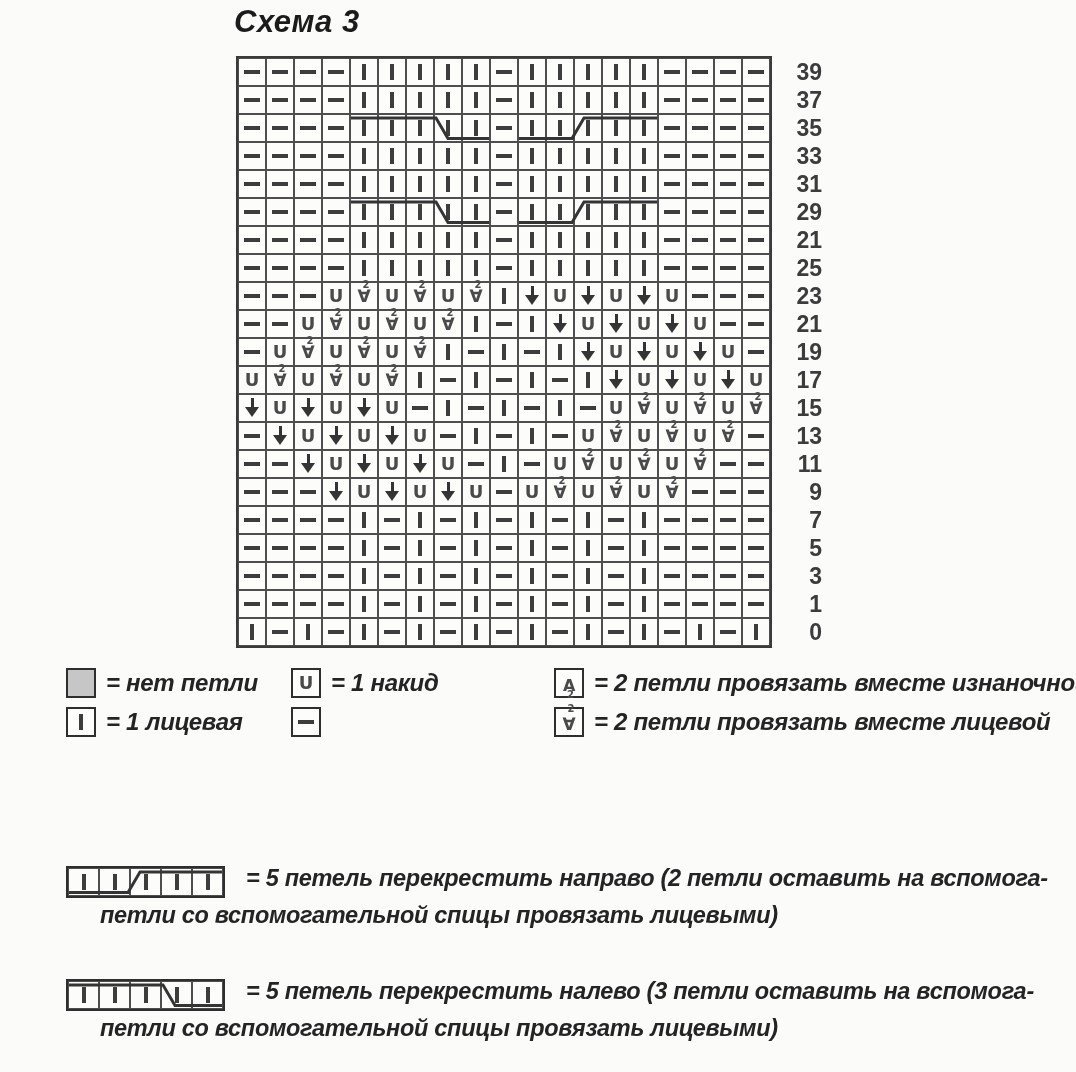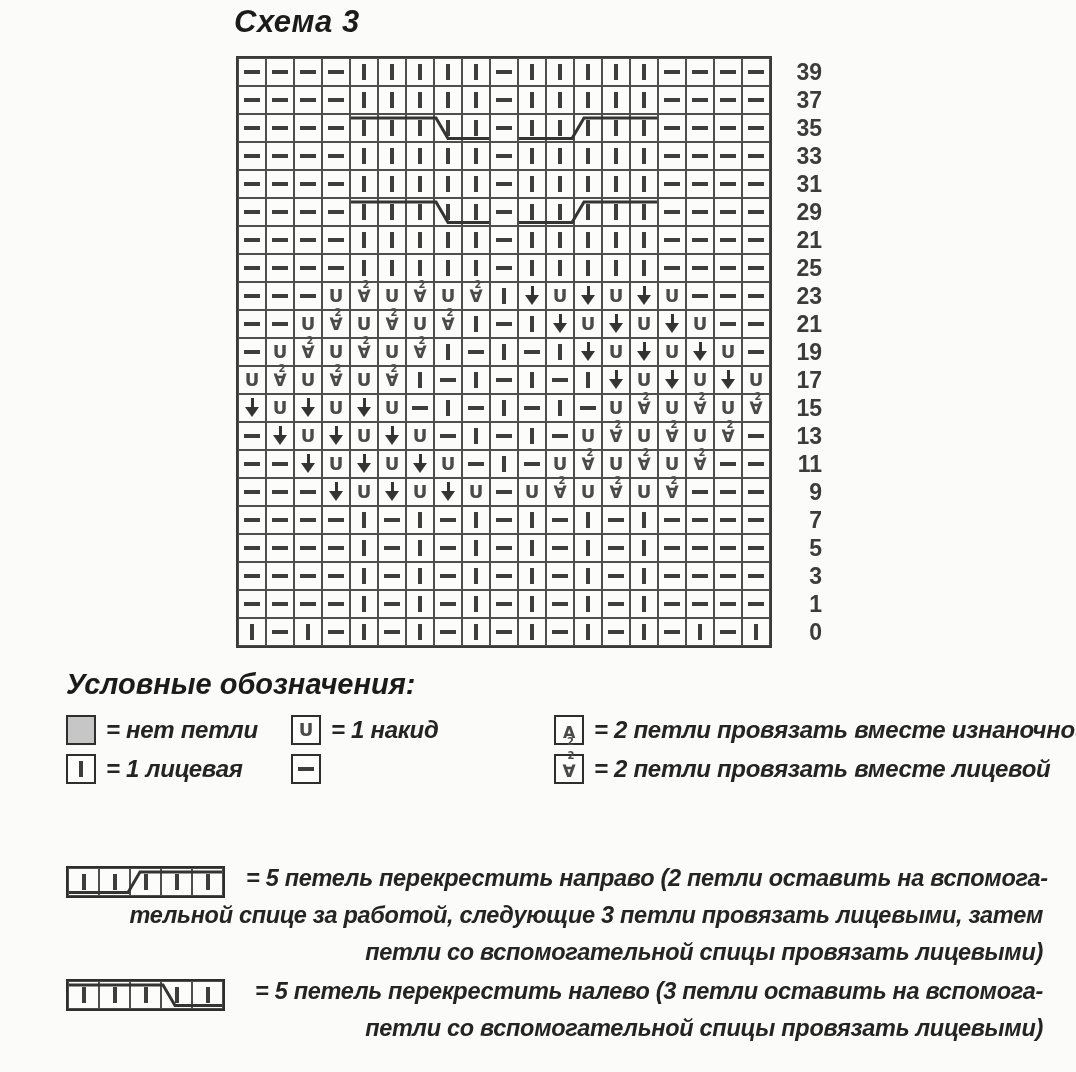--- a/index.html
+++ b/index.html
@@ -51,21 +51,21 @@
   .sq{width:30px;height:30px;box-sizing:border-box;border:2px solid #2e2e2e;background:#fdfdfc;
     display:inline-flex;align-items:center;justify-content:center;flex:none;position:relative;}
   .sq.no-stitch{background:#c6c6c6;}
   
   .cable-item{position:absolute;left:63px;width:980px;
     font-size:23.5px;font-style:italic;font-weight:600;color:#242424;letter-spacing:-0.3px;}
   .cable-item.ci0{top:860px;}
   .cable-item.ci1{top:973px;}
   .cable-sym{position:absolute;left:3px;top:6px;border:2px solid #2e2e2e;background:#fdfdfc;}
   .cable-sym .cell{width:31px;height:28px;}
-  .cl-line{margin-left:37px;line-height:37px;white-space:nowrap;text-align:right;}
+  .cl-line{margin-left:37px;line-height:37px;white-space:nowrap;}
   .cl-line.first{margin-left:183px;}
 </style>
 </head>
 <body>
 
 <div class="title">Схема 3</div>
 
 <div class="chart">
   <div class="grid" id="grid">
       <div class="grow">
@@ -1347,21 +1347,20 @@
       <div class="rownum">9</div>
       <div class="rownum">7</div>
       <div class="rownum">5</div>
       <div class="rownum">3</div>
       <div class="rownum">1</div>
       <div class="rownum">0</div>
     </div>
 </div>
 
 <div class="legend">
-  <div class="legend-heading">Условные обозначения:</div>
   <div id="legend-rows">
       <div class="legend-row">
         <div class="legend-item">
           <span class="sq no-stitch"></span>
           <span class="legend-text">= нет петли</span>
         </div>
         <div class="legend-item">
           <span class="sq">
             <span class="yo-glyph">U</span>
           </span>
@@ -1414,21 +1413,20 @@
           </div>
           <div class="cell" style="width: 31px;">
             <i class="bar"></i>
           </div>
           <svg width="155" height="28">
             <polyline points="1,24.5 60,24.5 72,4 154,4" fill="none" stroke="#343434" stroke-width="3"></polyline>
           </svg>
         </div>
       </span>
       <div class="cl-line first">= 5 петель перекрестить направо (2 петли оставить на вспомога-</div>
-      <div class="cl-line">тельной спице за работой, следующие 3 петли провязать лицевыми, затем</div>
       <div class="cl-line">петли со вспомогательной спицы провязать лицевыми)</div>
     </div>
     <div class="cable-item ci1">
       <span class="cable-sym">
         <div class="cable" style="width: 155px; height: 28px;">
           <div class="cell" style="width: 31px;">
             <i class="bar"></i>
           </div>
           <div class="cell" style="width: 31px;">
             <i class="bar"></i>

